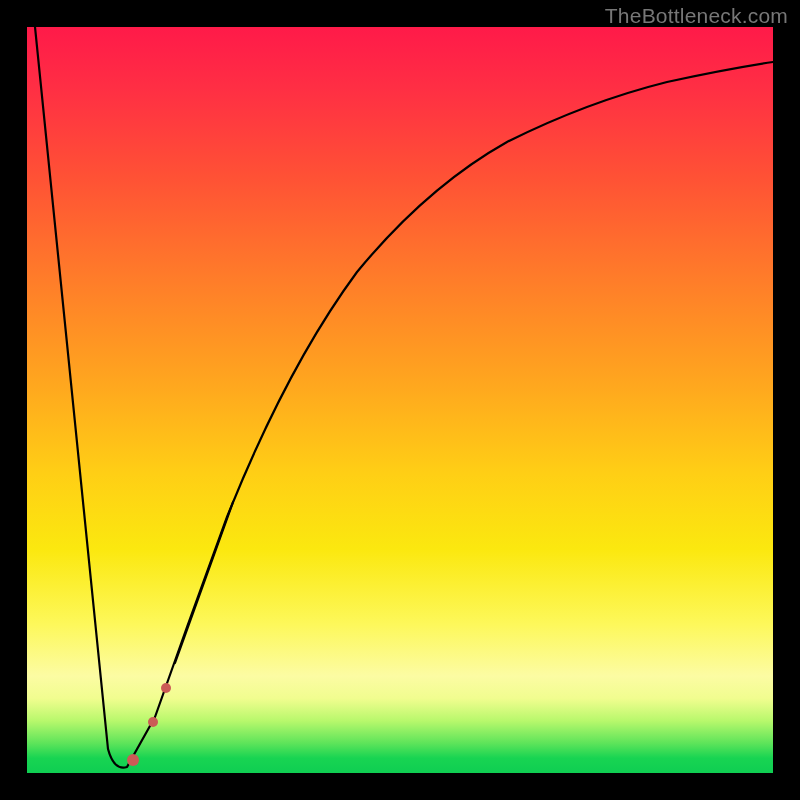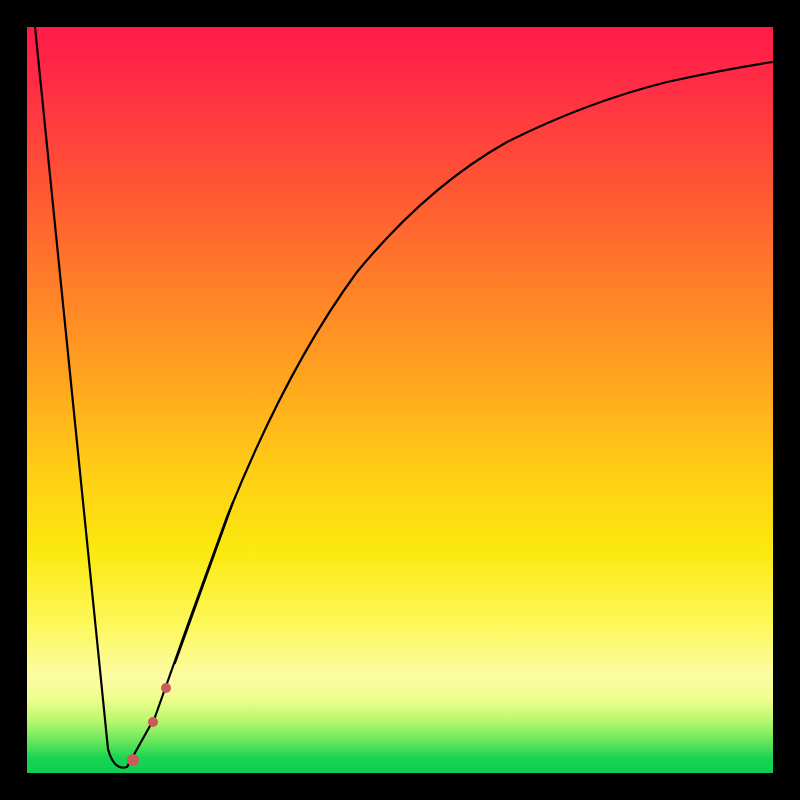--- a/index.html
+++ b/index.html
@@ -95,13 +95,14 @@
            Q 700 42 746 35"></path>
 
       <path class="thick-seg" d="M 148 636
            L 206 475"></path>
 
       <circle class="dot" r="6" cx="106" cy="733"></circle>
       <circle class="dot" r="5" cx="126" cy="695"></circle>
       <circle class="dot" r="5" cx="139" cy="661"></circle>
     </svg>
   </div>
+  <div class="watermark">TheBottleneck.com</div>
 </div>
 
 </body></html>

